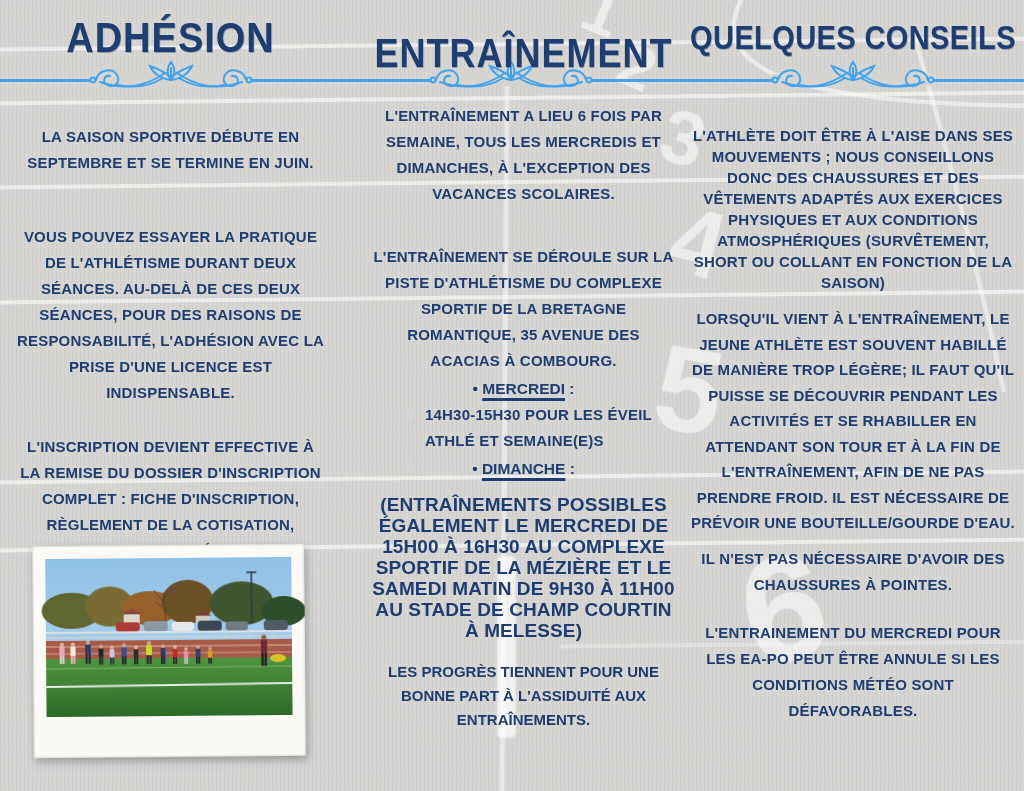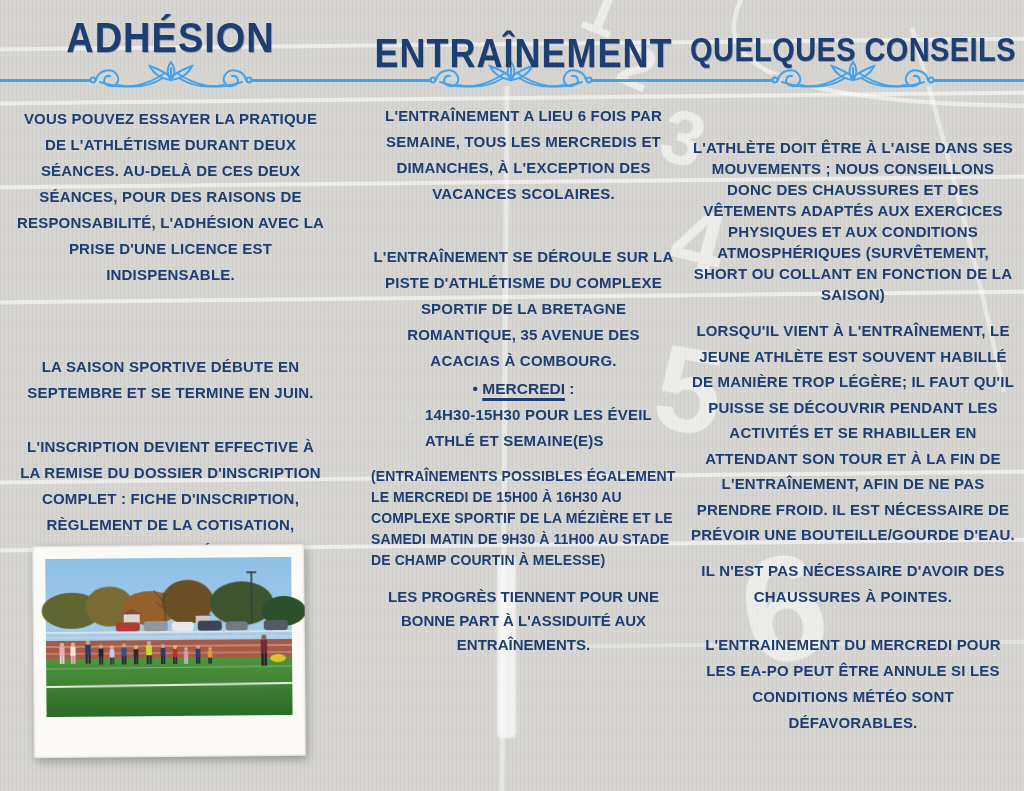--- a/index.html
+++ b/index.html
@@ -52,21 +52,21 @@
   .divider-band{position:absolute;left:0;top:58px;width:1024px;height:42px;z-index:2;}
   .divider-band .rule{position:absolute;left:0;top:21px;width:1024px;height:3px;background:#45a3ec;}
   .ornament{position:absolute;top:0;width:170px;height:42px;}
   .ornament.o1{left:86px;}
   .ornament.o2{left:426px;}
   .ornament.o3{left:768px;}
   
   .col{position:absolute;top:0;height:791px;z-index:3;color:#1e3e72;}
   .col1{left:0;width:341px;padding:0 16px;box-sizing:border-box;}
   .col2{left:353px;width:341px;padding:16px 18px;box-sizing:border-box;}
-  .col3{left:682px;width:342px;padding:12px 7px;box-sizing:border-box;}
+  .col3{left:682px;width:342px;padding:0 7px;box-sizing:border-box;}
   .col-title{
     text-align:center;font-weight:bold;letter-spacing:1px;
     transform:scaleY(1.12);transform-origin:center top;
     margin-top:14px;line-height:1.15;
     text-shadow:.6px .8px 0 rgba(23,48,92,.35);
   }
   .col1 .col-title{font-size:38px;}
   .col2 .col-title{font-size:36px;}
   .col3 .col-title{font-size:29px;letter-spacing:.4px;margin-top:20px;}
   .para{
@@ -92,21 +92,21 @@
   }
   .slots{margin-left:54px;width:262px;text-align:left;}
   .slot{
     position:relative;font-weight:bold;font-size:15px;line-height:26px;letter-spacing:.2px;
   }
   .slot .ring{
     position:absolute;left:-18px;top:8px;width:8px;height:8px;border-radius:50%;
     border:2px solid rgba(215,215,215,.95);box-sizing:border-box;background:transparent;
   }
   .note{
-    font-weight:bold;font-size:14px;line-height:21px;text-align:left;margin-top:12px;letter-spacing:.1px;
+    font-weight:bold;font-size:19px;line-height:21px;text-align:center;margin-top:12px;letter-spacing:.1px;
   }
   .closing{
     font-weight:bold;font-size:15px;line-height:24px;text-align:center;margin-top:6px;
   }
   
   .polaroid{
     position:absolute;left:33px;top:545px;width:272px;height:212px;z-index:4;
     transform:rotate(-.5deg);
     filter:drop-shadow(2px 4px 5px rgba(0,0,0,.28));
   }
@@ -168,22 +168,22 @@
   <svg class="ornament o2">
       <use href="#flourish"></use>
     </svg>
   <svg class="ornament o3">
       <use href="#flourish"></use>
     </svg>
 </div>
 
 <div class="col col1">
   <div class="col-title">ADHÉSION</div>
+  <p class="para p1">LA SAISON SPORTIVE DÉBUTE EN SEPTEMBRE ET SE TERMINE EN JUIN.</p>
   <p class="para p2">VOUS POUVEZ ESSAYER LA PRATIQUE DE L'ATHLÉTISME DURANT DEUX SÉANCES. AU-DELÀ DE CES DEUX SÉANCES, POUR DES RAISONS DE RESPONSABILITÉ, L'ADHÉSION AVEC LA PRISE D'UNE LICENCE EST INDISPENSABLE.</p>
-  <p class="para p1">LA SAISON SPORTIVE DÉBUTE EN SEPTEMBRE ET SE TERMINE EN JUIN.</p>
   <p class="para p3">L'INSCRIPTION DEVIENT EFFECTIVE À LA REMISE DU DOSSIER D'INSCRIPTION COMPLET : FICHE D'INSCRIPTION, RÈGLEMENT DE LA COTISATION, QUESTIONNAIRE MÉDICAL DE PRATIQUE DE L'ATHLÉTISME+ AUTORISATION PARENTALE.</p>
 </div>
 
 <div class="col col2">
   <div class="col-title">ENTRAÎNEMENT</div>
   <p class="para p1">L'ENTRAÎNEMENT A LIEU 6 FOIS PAR SEMAINE, TOUS LES MERCREDIS ET DIMANCHES, À L'EXCEPTION DES VACANCES SCOLAIRES.</p>
   <p class="para p2">L'ENTRAÎNEMENT SE DÉROULE SUR LA PISTE D'ATHLÉTISME DU COMPLEXE SPORTIF DE LA BRETAGNE ROMANTIQUE, 35 AVENUE DES ACACIAS À COMBOURG.</p>
 
   <div class="bullet-head">
     <span>•</span>
@@ -192,20 +192,24 @@
   <div class="slots">
     <div class="slot">
       <span class="ring"></span>
       <span>14H30-15H30 POUR LES ÉVEIL ATHLÉ ET SEMAINE(E)S</span>
     </div>
     <div class="slot">
       <span class="ring"></span>
     </div>
   </div>
 
+  <div class="bullet-head">
+    <span>•</span>
+    <span class="day">DIMANCHE</span><span> :</span>
+  </div>
 
   <p class="note">(ENTRAÎNEMENTS POSSIBLES ÉGALEMENT LE MERCREDI DE 15H00 À 16H30 AU COMPLEXE SPORTIF DE LA MÉZIÈRE ET LE SAMEDI MATIN DE 9H30 À 11H00 AU STADE DE CHAMP COURTIN À MELESSE)</p>
   <p class="closing">LES PROGRÈS TIENNENT POUR UNE BONNE PART À L'ASSIDUITÉ AUX ENTRAÎNEMENTS.</p>
 </div>
 
 <div class="col col3">
   <div class="col-title">QUELQUES CONSEILS</div>
   <p class="para p1">L'ATHLÈTE DOIT ÊTRE À L'AISE DANS SES MOUVEMENTS ; NOUS CONSEILLONS DONC DES CHAUSSURES ET DES VÊTEMENTS ADAPTÉS AUX EXERCICES PHYSIQUES ET AUX CONDITIONS ATMOSPHÉRIQUES (SURVÊTEMENT, SHORT OU COLLANT EN FONCTION DE LA SAISON)</p>
   <p class="para p2">LORSQU'IL VIENT À L'ENTRAÎNEMENT, LE JEUNE ATHLÈTE EST SOUVENT HABILLÉ DE MANIÈRE TROP LÉGÈRE; IL FAUT QU'IL PUISSE SE DÉCOUVRIR PENDANT LES ACTIVITÉS ET SE RHABILLER EN ATTENDANT SON TOUR ET À LA FIN DE L'ENTRAÎNEMENT, AFIN DE NE PAS PRENDRE FROID. IL EST NÉCESSAIRE DE PRÉVOIR UNE BOUTEILLE/GOURDE D'EAU.</p>
   <p class="para p3">IL N'EST PAS NÉCESSAIRE D'AVOIR DES CHAUSSURES À POINTES.</p>

